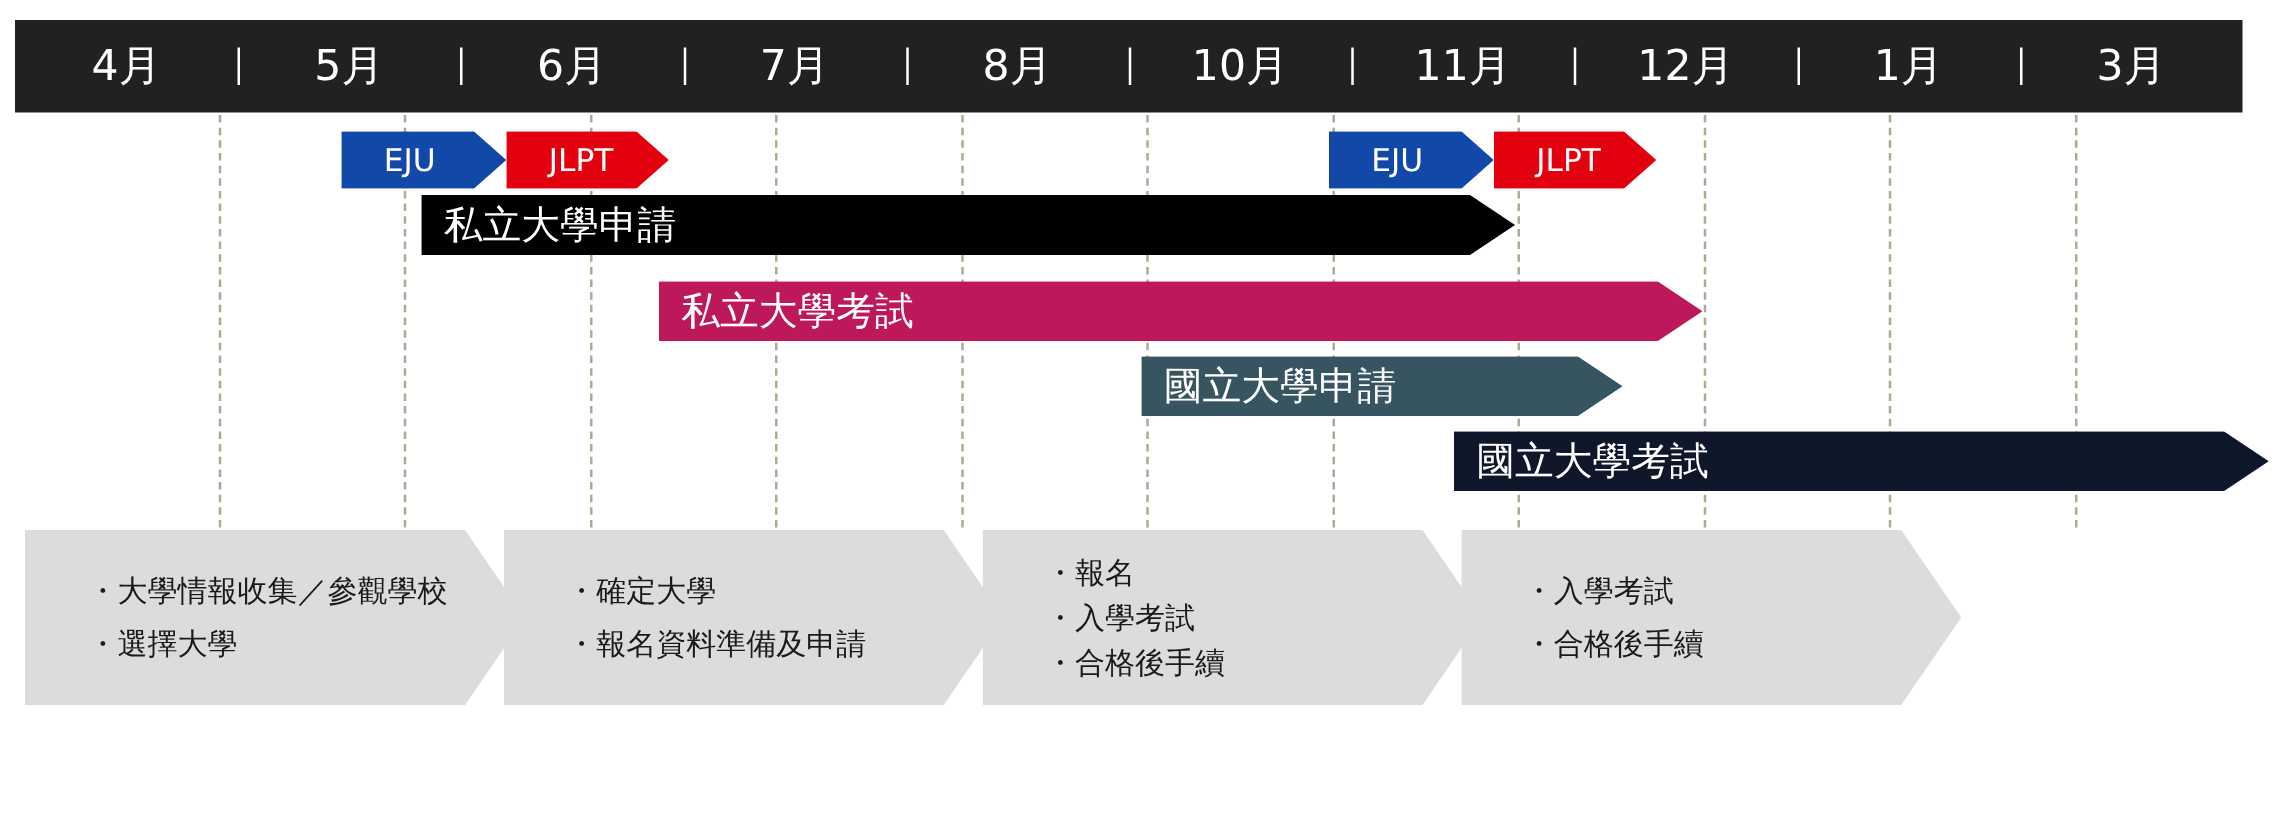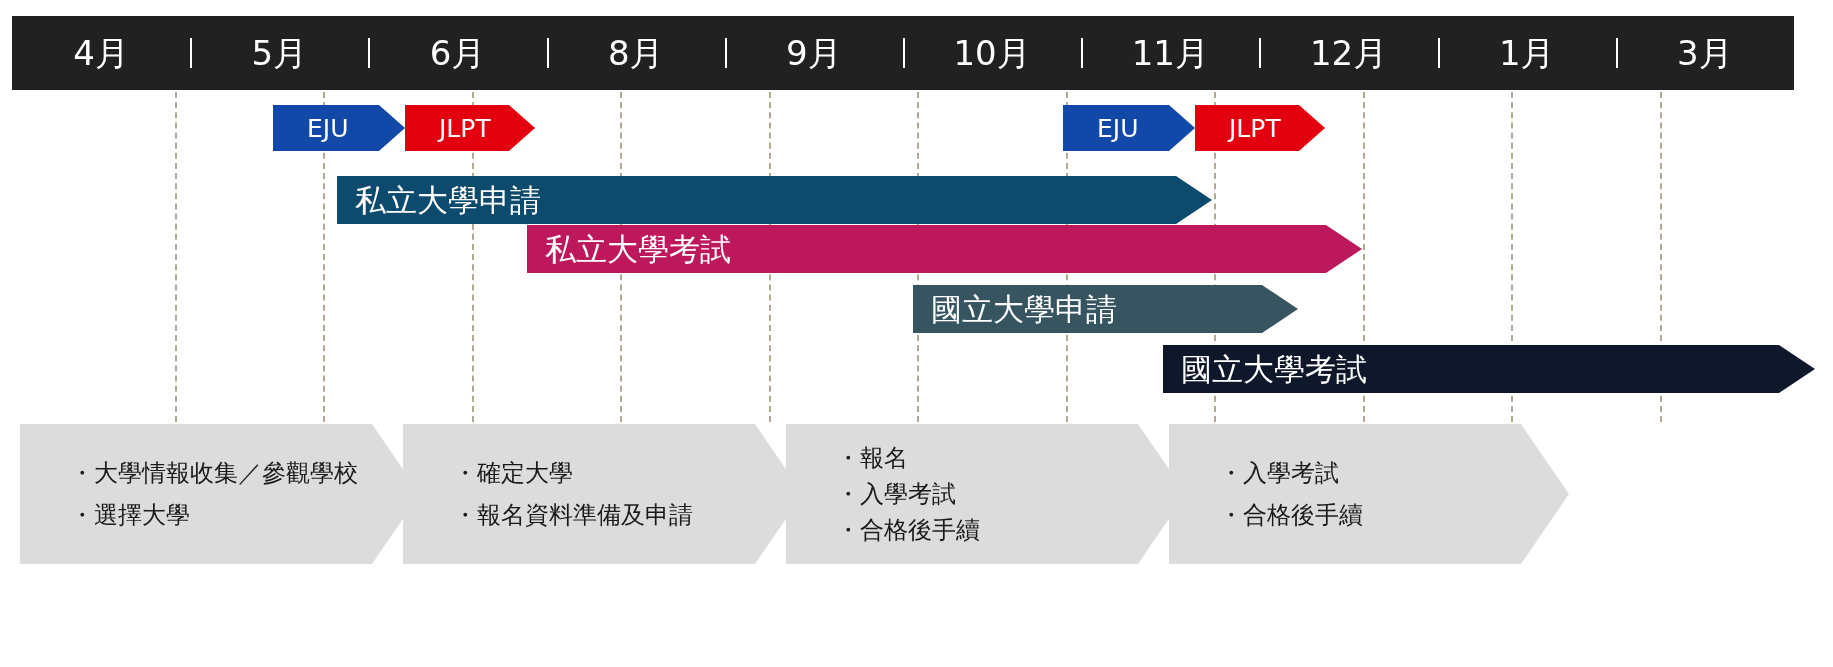--- a/index.html
+++ b/index.html
@@ -140,24 +140,24 @@
       <div class="month-cell">
         <span class="m-label">4月</span>
       </div>
       <div class="month-cell">
         <span class="m-label">5月</span>
       </div>
       <div class="month-cell">
         <span class="m-label">6月</span>
       </div>
       <div class="month-cell">
+        <span class="m-label">7月</span>
+      </div>
+      <div class="month-cell">
         <span class="m-label">8月</span>
-      </div>
-      <div class="month-cell">
-        <span class="m-label">9月</span>
       </div>
       <div class="month-cell">
         <span class="m-label">10月</span>
       </div>
       <div class="month-cell">
         <span class="m-label">11月</span>
       </div>
       <div class="month-cell">
         <span class="m-label">12月</span>
       </div>
@@ -194,21 +194,21 @@
     </div>
 
     <div class="bar small chev" style="left:1063px; top:105px; width:132px; background:#1248a8; --tip:26px;">
       <span class="bar-label">EJU</span>
     </div>
 
     <div class="bar small chev" style="left:1195px; top:105px; width:130px; background:#e3000f; --tip:26px;">
       <span class="bar-label">JLPT</span>
     </div>
 
-    <div class="bar big chev" style="left:337px; top:176px; width:875px; background:#0c4a6e; --tip:36px;">
+    <div class="bar big chev" style="left:337px; top:156px; width:875px; background:#000000; --tip:36px;">
       <span class="bar-label">私立大學申請</span>
     </div>
 
     <div class="bar big chev" style="left:527px; top:225px; width:835px; background:#be185d; --tip:36px;">
       <span class="bar-label">私立大學考試</span>
     </div>
 
     <div class="bar big chev" style="left:913px; top:285px; width:385px; background:#375561; --tip:36px;">
       <span class="bar-label">國立大學申請</span>
     </div>

